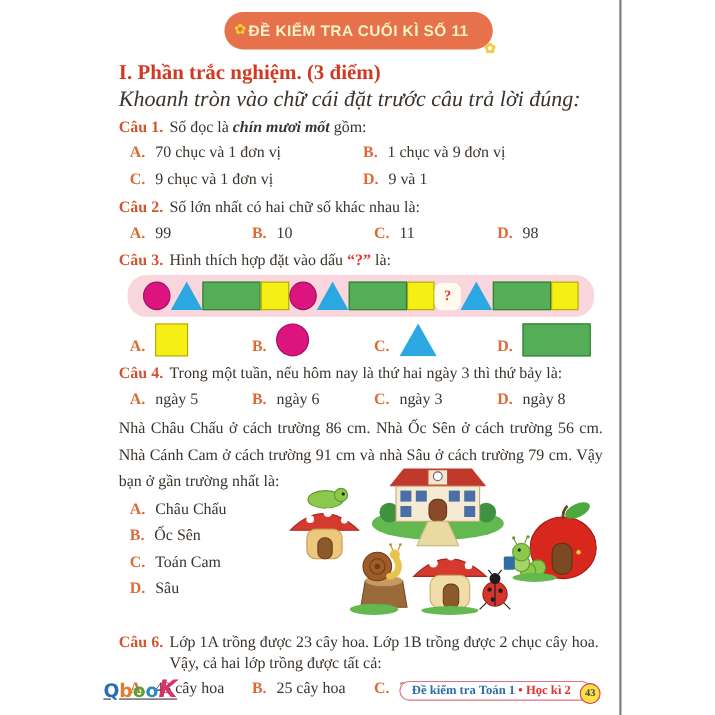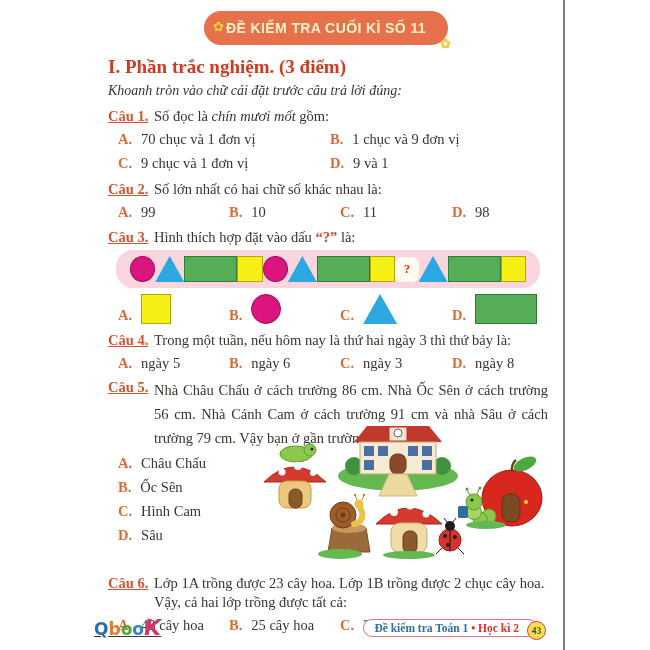--- a/index.html
+++ b/index.html
@@ -20,26 +20,26 @@
     color:var(--badge-text,#fdf3c6); font-family:"Liberation Sans","DejaVu Sans",sans-serif;
     font-weight:bold; font-size:14px; letter-spacing:.4px; white-space:nowrap;text-align:right;
   }
   .flower { color:var(--flower,#f6cf3a); font-size:13px; line-height:1; text-shadow:0 0 1px #c79b1e; }
   .flower.left  { position:absolute; left:9px; top:9px; }
   .flower.right { position:absolute; right:-3px; bottom:-5px; }
 
   .content { position:absolute; left:108px; top:57px; width:440px; }
 
   .section-heading { font-size:19px; font-weight:bold; color:var(--heading-red,#d03a22); line-height:19px; }
-  .instruction { margin-top:5px; font-size:14px; font-style:italic; line-height:19px; }
+  .instruction { margin-top:5px; font-size:20px; font-style:italic; line-height:19px; }
 
   .q-line { display:flex; font-size:14.5px; line-height:19px; }
-  .q-label { color:var(--q-label,#d35430); font-weight:bold; width:46px; flex-shrink:0;text-decoration:underline; }
+  .q-label { color:var(--q-label,#d35430); font-weight:bold; width:46px; flex-shrink:0; }
   .q-text { flex:1; }
-  .q-text .em { font-weight:normal; font-style:italic;text-align:center; }
+  .q-text .em { font-weight:bold; font-style:italic;text-align:center; }
   .q-text .mark { color:var(--question-mark,#e03b2f); font-weight:bold; }
   .q5 .q-text { text-align:justify; line-height:24px; }
 
   .options { margin-top:4px; padding-left:10px; display:grid; font-size:14.5px; line-height:19px; }
   .cols-2 { grid-template-columns:212px 1fr; row-gap:5px; }
   .cols-4 { grid-template-columns:111px 111px 112px 1fr; }
   .option { display:flex; }
   .option .letter { color:var(--option-letter,#dd6a35); font-weight:bold; margin-right:9px; }
 
   
@@ -226,36 +226,35 @@
           </div>
         <div class="option">
             <span class="letter">D.</span>
             <span>ngày 8</span>
           </div>
       </div>
     </div>
 
     <div class="question q5 mt-q5">
       <div class="q-line">
-        <span class="q-label">Câu 5.</span>
         <span class="q-text">Nhà Châu Chấu ở cách trường 86 cm. Nhà Ốc Sên ở cách trường 56 cm. Nhà Cánh Cam ở cách trường 91 cm và nhà Sâu ở cách trường 79 cm. Vậy bạn ở gần trường nhất là:</span>
       </div>
       <div class="q5-row">
         <div class="q5-options">
           <div class="option">
               <span class="letter">A.</span>
               <span>Châu Chấu</span>
             </div>
           <div class="option">
               <span class="letter">B.</span>
               <span>Ốc Sên</span>
             </div>
           <div class="option">
               <span class="letter">C.</span>
-              <span>Hình Cam</span>
+              <span>Toán Cam</span>
             </div>
           <div class="option">
               <span class="letter">D.</span>
               <span>Sâu</span>
             </div>
         </div>
         <div class="q5-illustration">
           <svg width="290" height="142" viewBox="0 0 290 142">
 
             <g>

